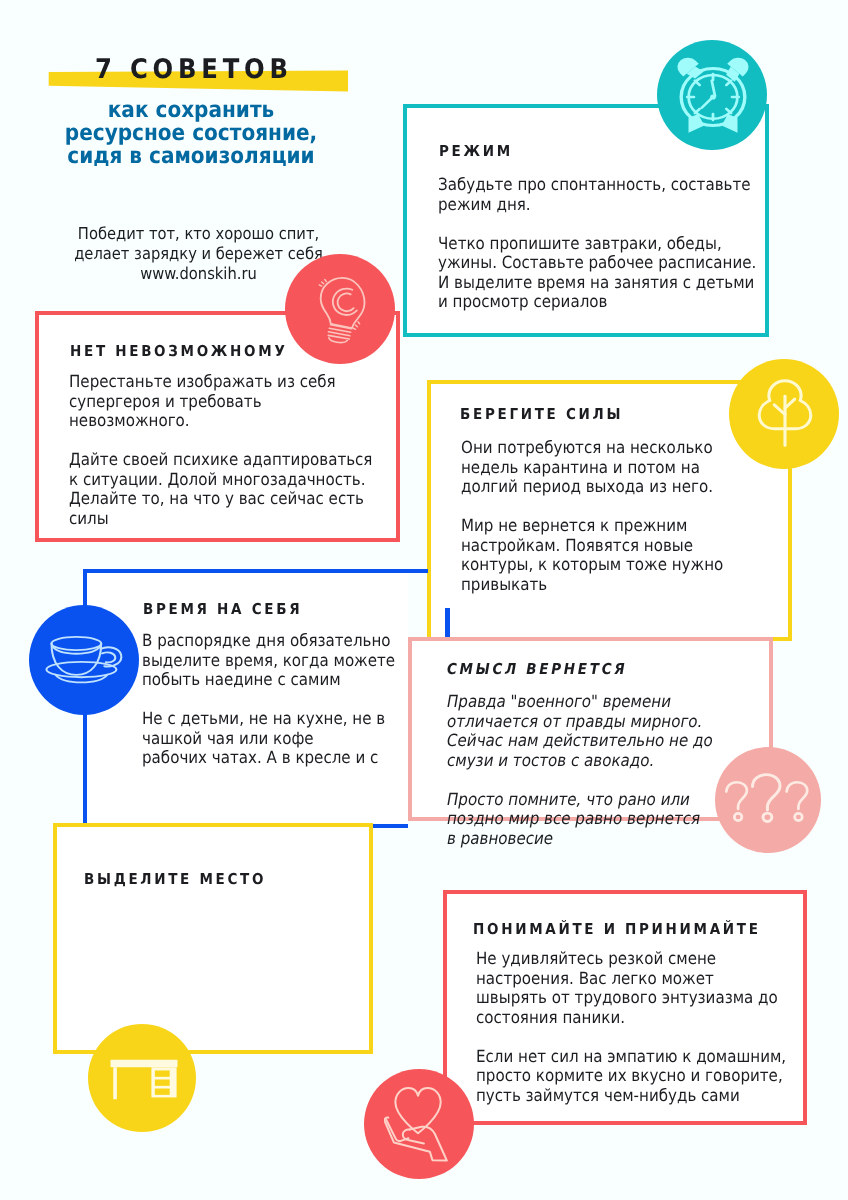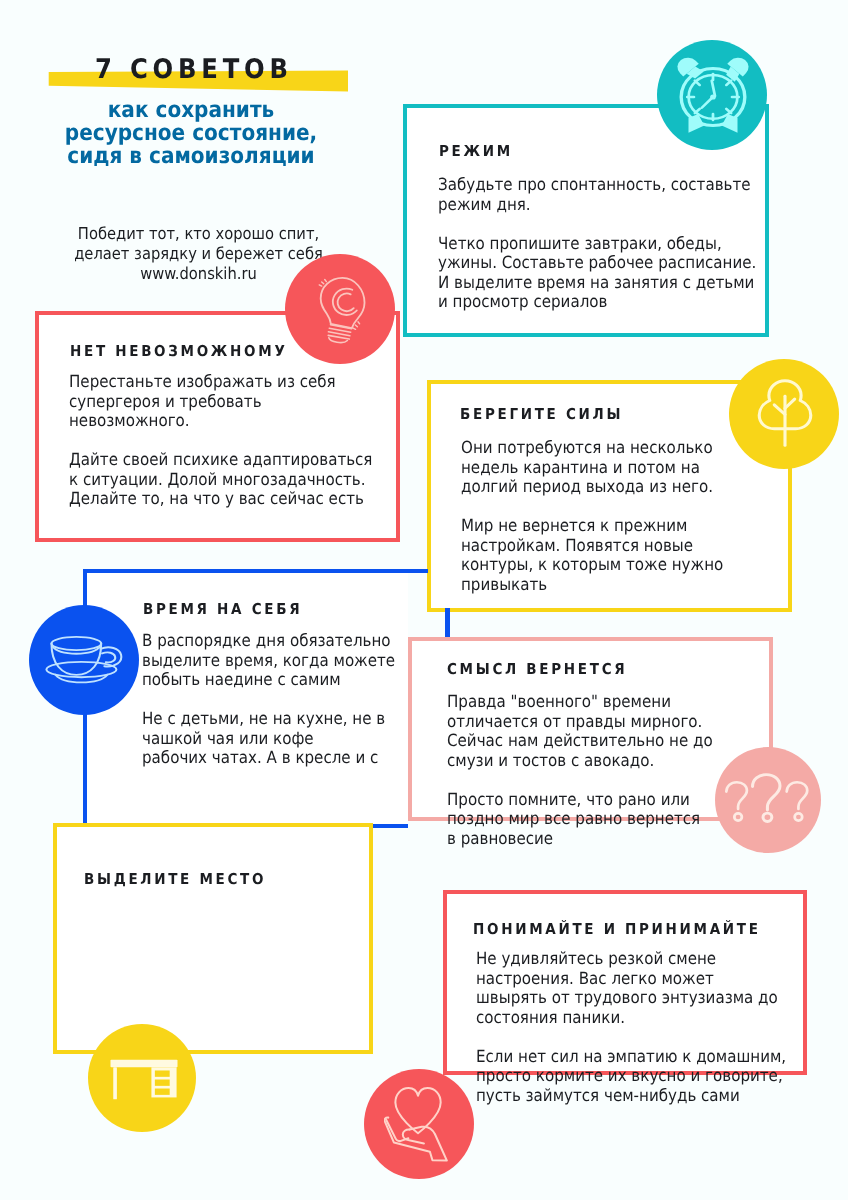--- a/index.html
+++ b/index.html
@@ -71,23 +71,24 @@
   <div class="card" style="left:35px;top:311px;width:365px;height:231px;z-index:2;border-top:4px solid #f6565a;border-right:4px solid #f6565a;border-bottom:4px solid #f6565a;border-left:4px solid #f6565a;">
     <div class="ttl" style="left:30.5px;top:29.2px;">НЕТ НЕВОЗМОЖНОМУ</div>
     <div class="bd" style="left:29.8px;top:56.7px;">
         <div class="ln">Перестаньте изображать из себя</div>
         <div class="ln">супергероя и требовать</div>
         <div class="ln">невозможного.</div>
         <div class="gap"></div>
         <div class="ln">Дайте своей психике адаптироваться</div>
         <div class="ln">к ситуации. Долой многозадачность.</div>
         <div class="ln">Делайте то, на что у вас сейчас есть</div>
-    </div>
-  </div>
-  <div class="card" style="left:427px;top:380px;width:365px;height:232px;z-index:3;border-top:4px solid #f8d518;border-right:4px solid #f8d518;border-bottom:4px solid #f8d518;border-left:4px solid #f8d518;">
+        <div class="ln">силы</div>
+    </div>
+  </div>
+  <div class="card" style="left:427px;top:380px;width:365px;height:261px;z-index:3;border-top:4px solid #f8d518;border-right:4px solid #f8d518;border-bottom:4px solid #f8d518;border-left:4px solid #f8d518;">
     <div class="ttl" style="left:28.6px;top:23.1px;">БЕРЕГИТЕ СИЛЫ</div>
     <div class="bd" style="left:29.6px;top:53.5px;">
         <div class="ln">Они потребуются на несколько</div>
         <div class="ln">недель карантина и потом на</div>
         <div class="ln">долгий период выхода из него.</div>
         <div class="gap"></div>
         <div class="ln">Мир не вернется к прежним</div>
         <div class="ln">настройкам. Появятся новые</div>
         <div class="ln">контуры, к которым тоже нужно</div>
         <div class="ln">привыкать</div>
@@ -98,37 +99,37 @@
     <div class="bd" style="left:55.2px;top:58.0px;">
         <div class="ln">В распорядке дня обязательно</div>
         <div class="ln">выделите время, когда можете</div>
         <div class="ln">побыть наедине с самим</div>
         <div class="gap"></div>
         <div class="ln">Не с детьми, не на кухне, не в</div>
         <div class="ln">чашкой чая или кофе</div>
         <div class="ln">рабочих чатах. А в кресле и с</div>
     </div>
   </div>
-  <div class="card" style="left:408px;top:637px;width:365px;height:184px;z-index:6;border-top:4px solid #f4aaa6;border-right:4px solid #f4aaa6;border-bottom:4px solid #f4aaa6;border-left:4px solid #f4aaa6;">
+  <div class="card" style="left:408px;top:637px;width:365px;height:184px;z-index:6;border-top:4px solid #f4aaa6;border-right:4px solid #f4aaa6;border-bottom:4px solid #f4aaa6;border-left:4px solid #f4aaa6;font-style:italic;">
     <div class="ttl" style="left:35.3px;top:20.6px;">СМЫСЛ ВЕРНЕТСЯ</div>
     <div class="bd" style="left:35.4px;top:51.0px;">
         <div class="ln">Правда "военного" времени</div>
         <div class="ln">отличается от правды мирного.</div>
         <div class="ln">Сейчас нам действительно не до</div>
         <div class="ln">смузи и тостов с авокадо.</div>
         <div class="gap"></div>
         <div class="ln">Просто помните, что рано или</div>
         <div class="ln">поздно мир все равно вернется</div>
         <div class="ln">в равновесие</div>
     </div>
   </div>
   <div class="card" style="left:53px;top:823px;width:320px;height:231px;z-index:5;border-top:4px solid #f8d518;border-right:4px solid #f8d518;border-bottom:4px solid #f8d518;border-left:4px solid #f8d518;">
     <div class="ttl" style="left:27.4px;top:44.9px;">ВЫДЕЛИТЕ МЕСТО</div>
   </div>
-  <div class="card" style="left:443px;top:890px;width:364px;height:185px;z-index:7;border-top:4px solid #f6565a;border-right:4px solid #f6565a;border-bottom:4px solid #f6565a;border-left:4px solid #f6565a;padding-left:48px;">
+  <div class="card" style="left:443px;top:890px;width:364px;height:235px;z-index:7;border-top:4px solid #f6565a;border-right:4px solid #f6565a;border-bottom:4px solid #f6565a;border-left:4px solid #f6565a;padding-left:48px;">
     <div class="ttl" style="left:25.8px;top:28.2px;">ПОНИМАЙТЕ И ПРИНИМАЙТЕ</div>
     <div class="bd" style="left:29.1px;top:54.5px;">
         <div class="ln">Не удивляйтесь резкой смене</div>
         <div class="ln">настроения. Вас легко может</div>
         <div class="ln">швырять от трудового энтузиазма до</div>
         <div class="ln">состояния паники.</div>
         <div class="gap"></div>
         <div class="ln">Если нет сил на эмпатию к домашним,</div>
         <div class="ln">просто кормите их вкусно и говорите,</div>
         <div class="ln">пусть займутся чем-нибудь сами</div>

